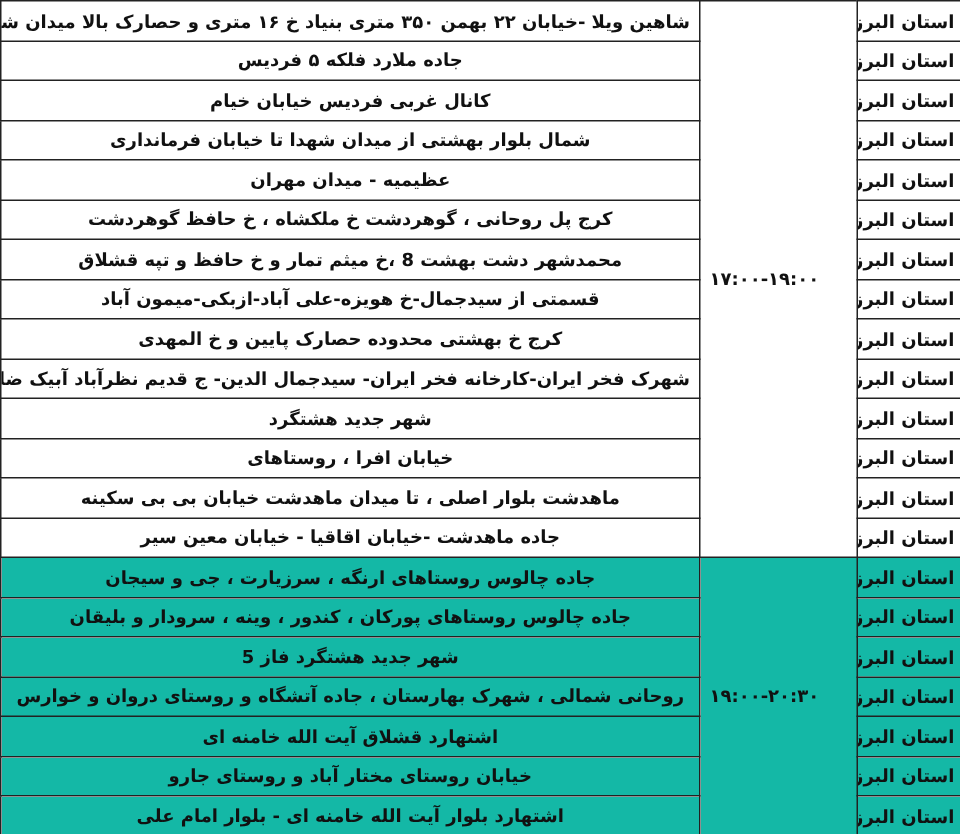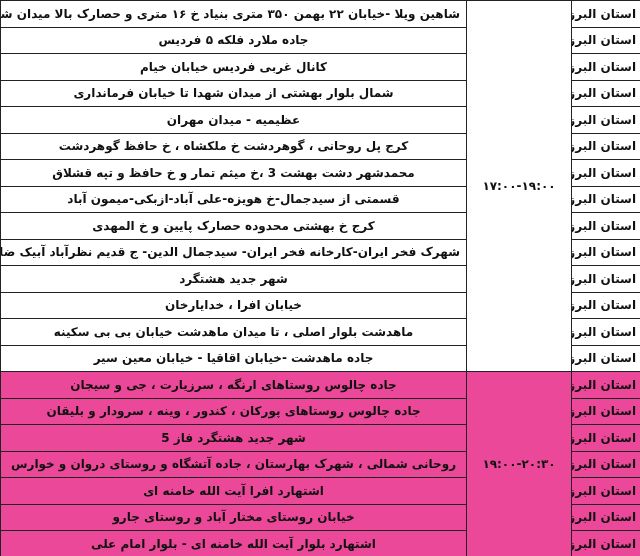--- a/index.html
+++ b/index.html
@@ -16,24 +16,24 @@
     border: 1px solid #222;
     height: 25.5px;
     padding: 0 6px;
     font-size: 12px;
     font-weight: bold;
     color: #111;
     white-space: nowrap;
     overflow: hidden;
   }
   td.province { width: 58px; text-align: right; }
-  td.time { width: 92px; text-align: center; font-size: 12.5px; vertical-align: middle; margin-left: 24px; }
+  td.time { width: 92px; text-align: left; font-size: 12.5px; vertical-align: middle; margin-left: 24px; }
   td.area { text-align: center; }
   tr.g1 td { background: #ffffff; }
-  tr.g2 td { background: #ec4899; }
+  tr.g2 td { background: #14b8a6; }
 </style>
 </head>
 <body>
 
 <div class="schedule">
   <table class="grid">
     <tbody id="tbody">
         <tr class="g1">
           <td class="province">استان البرز</td>
           <td class="time" rowspan="14">۱۷:۰۰-۱۹:۰۰</td>
@@ -54,41 +54,41 @@
         <tr class="g1">
           <td class="province">استان البرز</td>
           <td class="area">عظیمیه - میدان مهران</td>
         </tr>
         <tr class="g1">
           <td class="province">استان البرز</td>
           <td class="area">کرج پل روحانی ،  گوهردشت  خ ملکشاه ، خ حافظ گوهردشت</td>
         </tr>
         <tr class="g1">
           <td class="province">استان البرز</td>
-          <td class="area">محمدشهر دشت بهشت 3 ،خ  میثم تمار و خ حافظ و تپه قشلاق</td>
+          <td class="area">محمدشهر دشت بهشت 8 ،خ  میثم تمار و خ حافظ و تپه قشلاق</td>
         </tr>
         <tr class="g1">
           <td class="province">استان البرز</td>
           <td class="area">قسمتی از سیدجمال-خ هویزه-علی آباد-ازبکی-میمون آباد</td>
         </tr>
         <tr class="g1">
           <td class="province">استان البرز</td>
           <td class="area">کرج خ بهشتی  محدوده حصارک پایین و خ المهدی</td>
         </tr>
         <tr class="g1">
           <td class="province">استان البرز</td>
           <td class="area">شهرک فخر ایران-کارخانه فخر ایران- سیدجمال الدین- ج قدیم نظرآباد آبیک ضلع شمالی</td>
         </tr>
         <tr class="g1">
           <td class="province">استان البرز</td>
           <td class="area">شهر جدید هشتگرد</td>
         </tr>
         <tr class="g1">
           <td class="province">استان البرز</td>
-          <td class="area">خیابان افرا ، خدایارخان</td>
+          <td class="area">خیابان افرا ، روستاهای</td>
         </tr>
         <tr class="g1">
           <td class="province">استان البرز</td>
           <td class="area">ماهدشت بلوار اصلی ، تا میدان ماهدشت خیابان بی بی سکینه</td>
         </tr>
         <tr class="g1">
           <td class="province">استان البرز</td>
           <td class="area">جاده ماهدشت -خیابان اقاقیا - خیابان معین سیر</td>
         </tr>
         <tr class="g2">
@@ -103,21 +103,21 @@
         <tr class="g2">
           <td class="province">استان البرز</td>
           <td class="area">شهر جدید هشتگرد فاز 5</td>
         </tr>
         <tr class="g2">
           <td class="province">استان البرز</td>
           <td class="area">روحانی شمالی ،  شهرک بهارستان  ، جاده آتشگاه و روستای دروان و خوارس</td>
         </tr>
         <tr class="g2">
           <td class="province">استان البرز</td>
-          <td class="area">اشتهارد افرا آیت الله خامنه ای</td>
+          <td class="area">اشتهارد قشلاق آیت الله خامنه ای</td>
         </tr>
         <tr class="g2">
           <td class="province">استان البرز</td>
           <td class="area">خیابان روستای مختار آباد  و  روستای جارو</td>
         </tr>
         <tr class="g2">
           <td class="province">استان البرز</td>
           <td class="area">اشتهارد بلوار آیت الله خامنه ای  - بلوار امام علی</td>
         </tr>
       </tbody>

